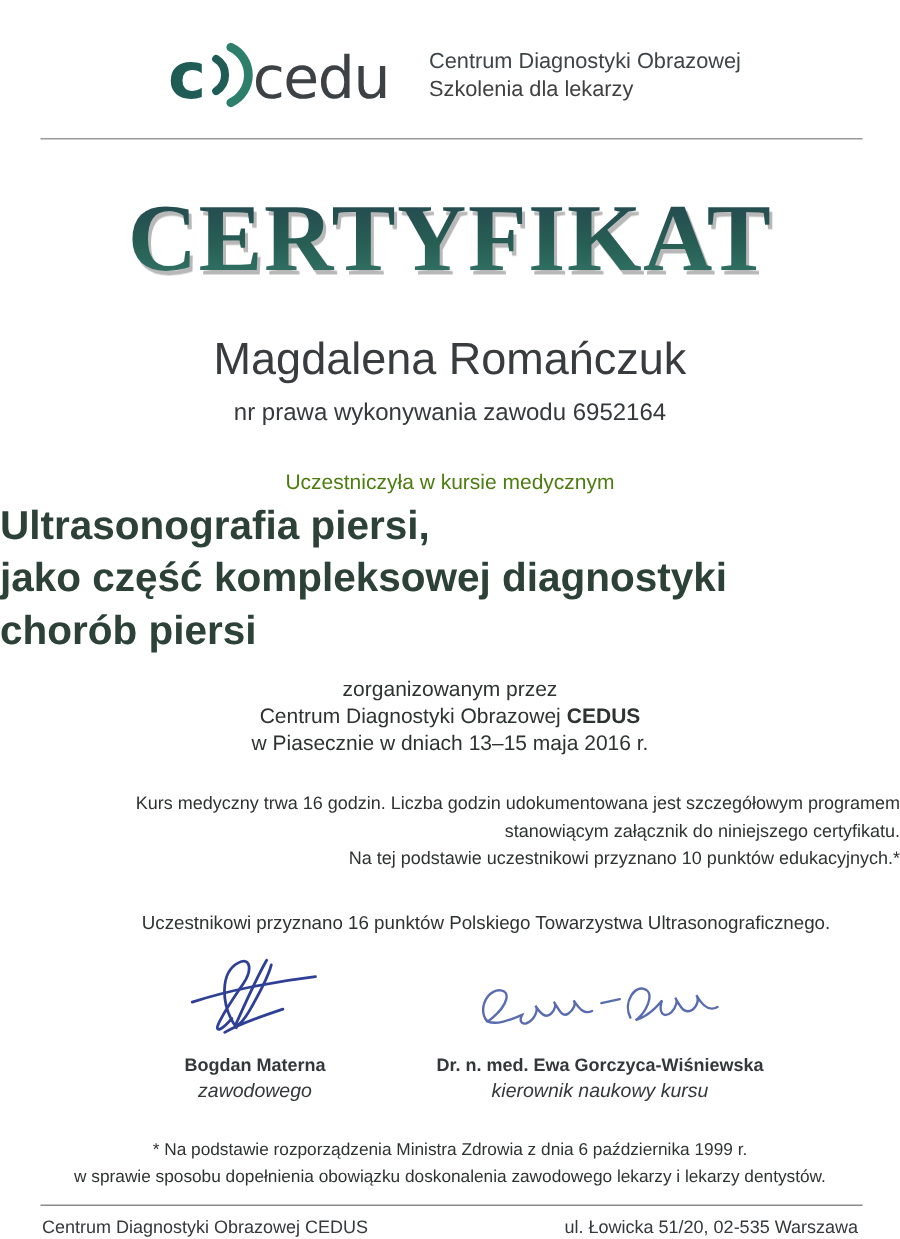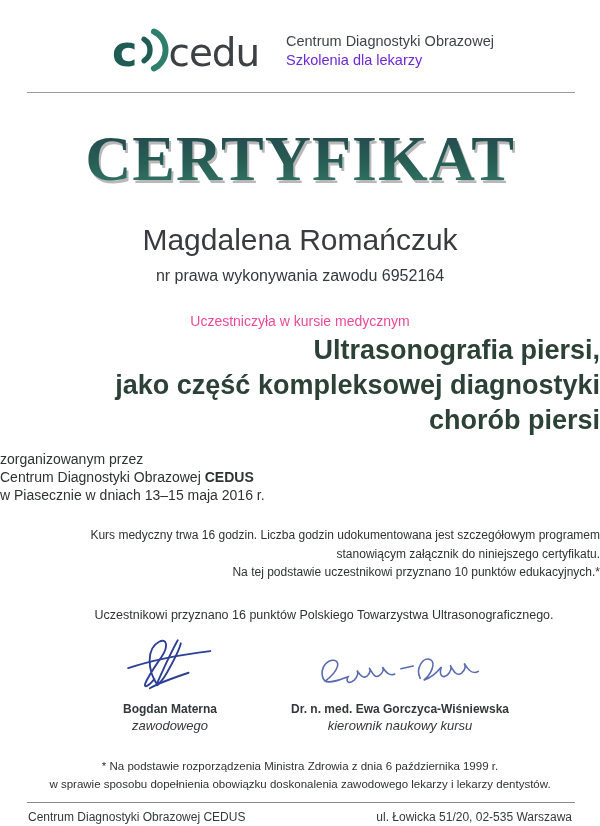--- a/index.html
+++ b/index.html
@@ -19,21 +19,21 @@
   
   .header {
     display: flex;
     align-items: center;
     padding: 24px 40px 0 112px;
     gap: 28px;
   }
   .logo-svg { display: block; }
   .org-block { line-height: 1.3; padding-top: 2px; }
   .org-line1 { font-size: 14.5px; color: #3f4447; }
-  .org-line2 { font-size: 14.5px; color: #6d28d9; }
+  .org-line2 { font-size: 14.5px; color: #404040; }
   .header-rule {
     border: none;
     border-top: 1.5px solid #9a9a9a;
     margin: 16px 25px 0 27px;
   }
 
   
   .cert-title {
     margin-top: 34px;
     text-align: center;
@@ -61,32 +61,33 @@
     text-align: center;
     font-size: 16px;
     color: #35393b;
   }
 
   
   .course-intro {
     margin-top: 28px;
     text-align: center;
     font-size: 14px;
-    color: #ec4899;
+    color: #4d7c0f;
   }
   .course-title {
     margin-top: 4px;
-    text-align: right;
+    text-align: left;
     font-size: 27px;
     font-weight: bold;
     line-height: 35px;
     color: #2c4137;
   }
   .course-org {
     margin-top: 12px;
+    text-align: center;
     font-size: 14px;
     line-height: 18px;
     color: #2e3331;
   }
   .course-org .bold { font-weight: bold; margin-left: 4px; }
 
   
   .details {
     margin-top: 22px;
     text-align: right;

